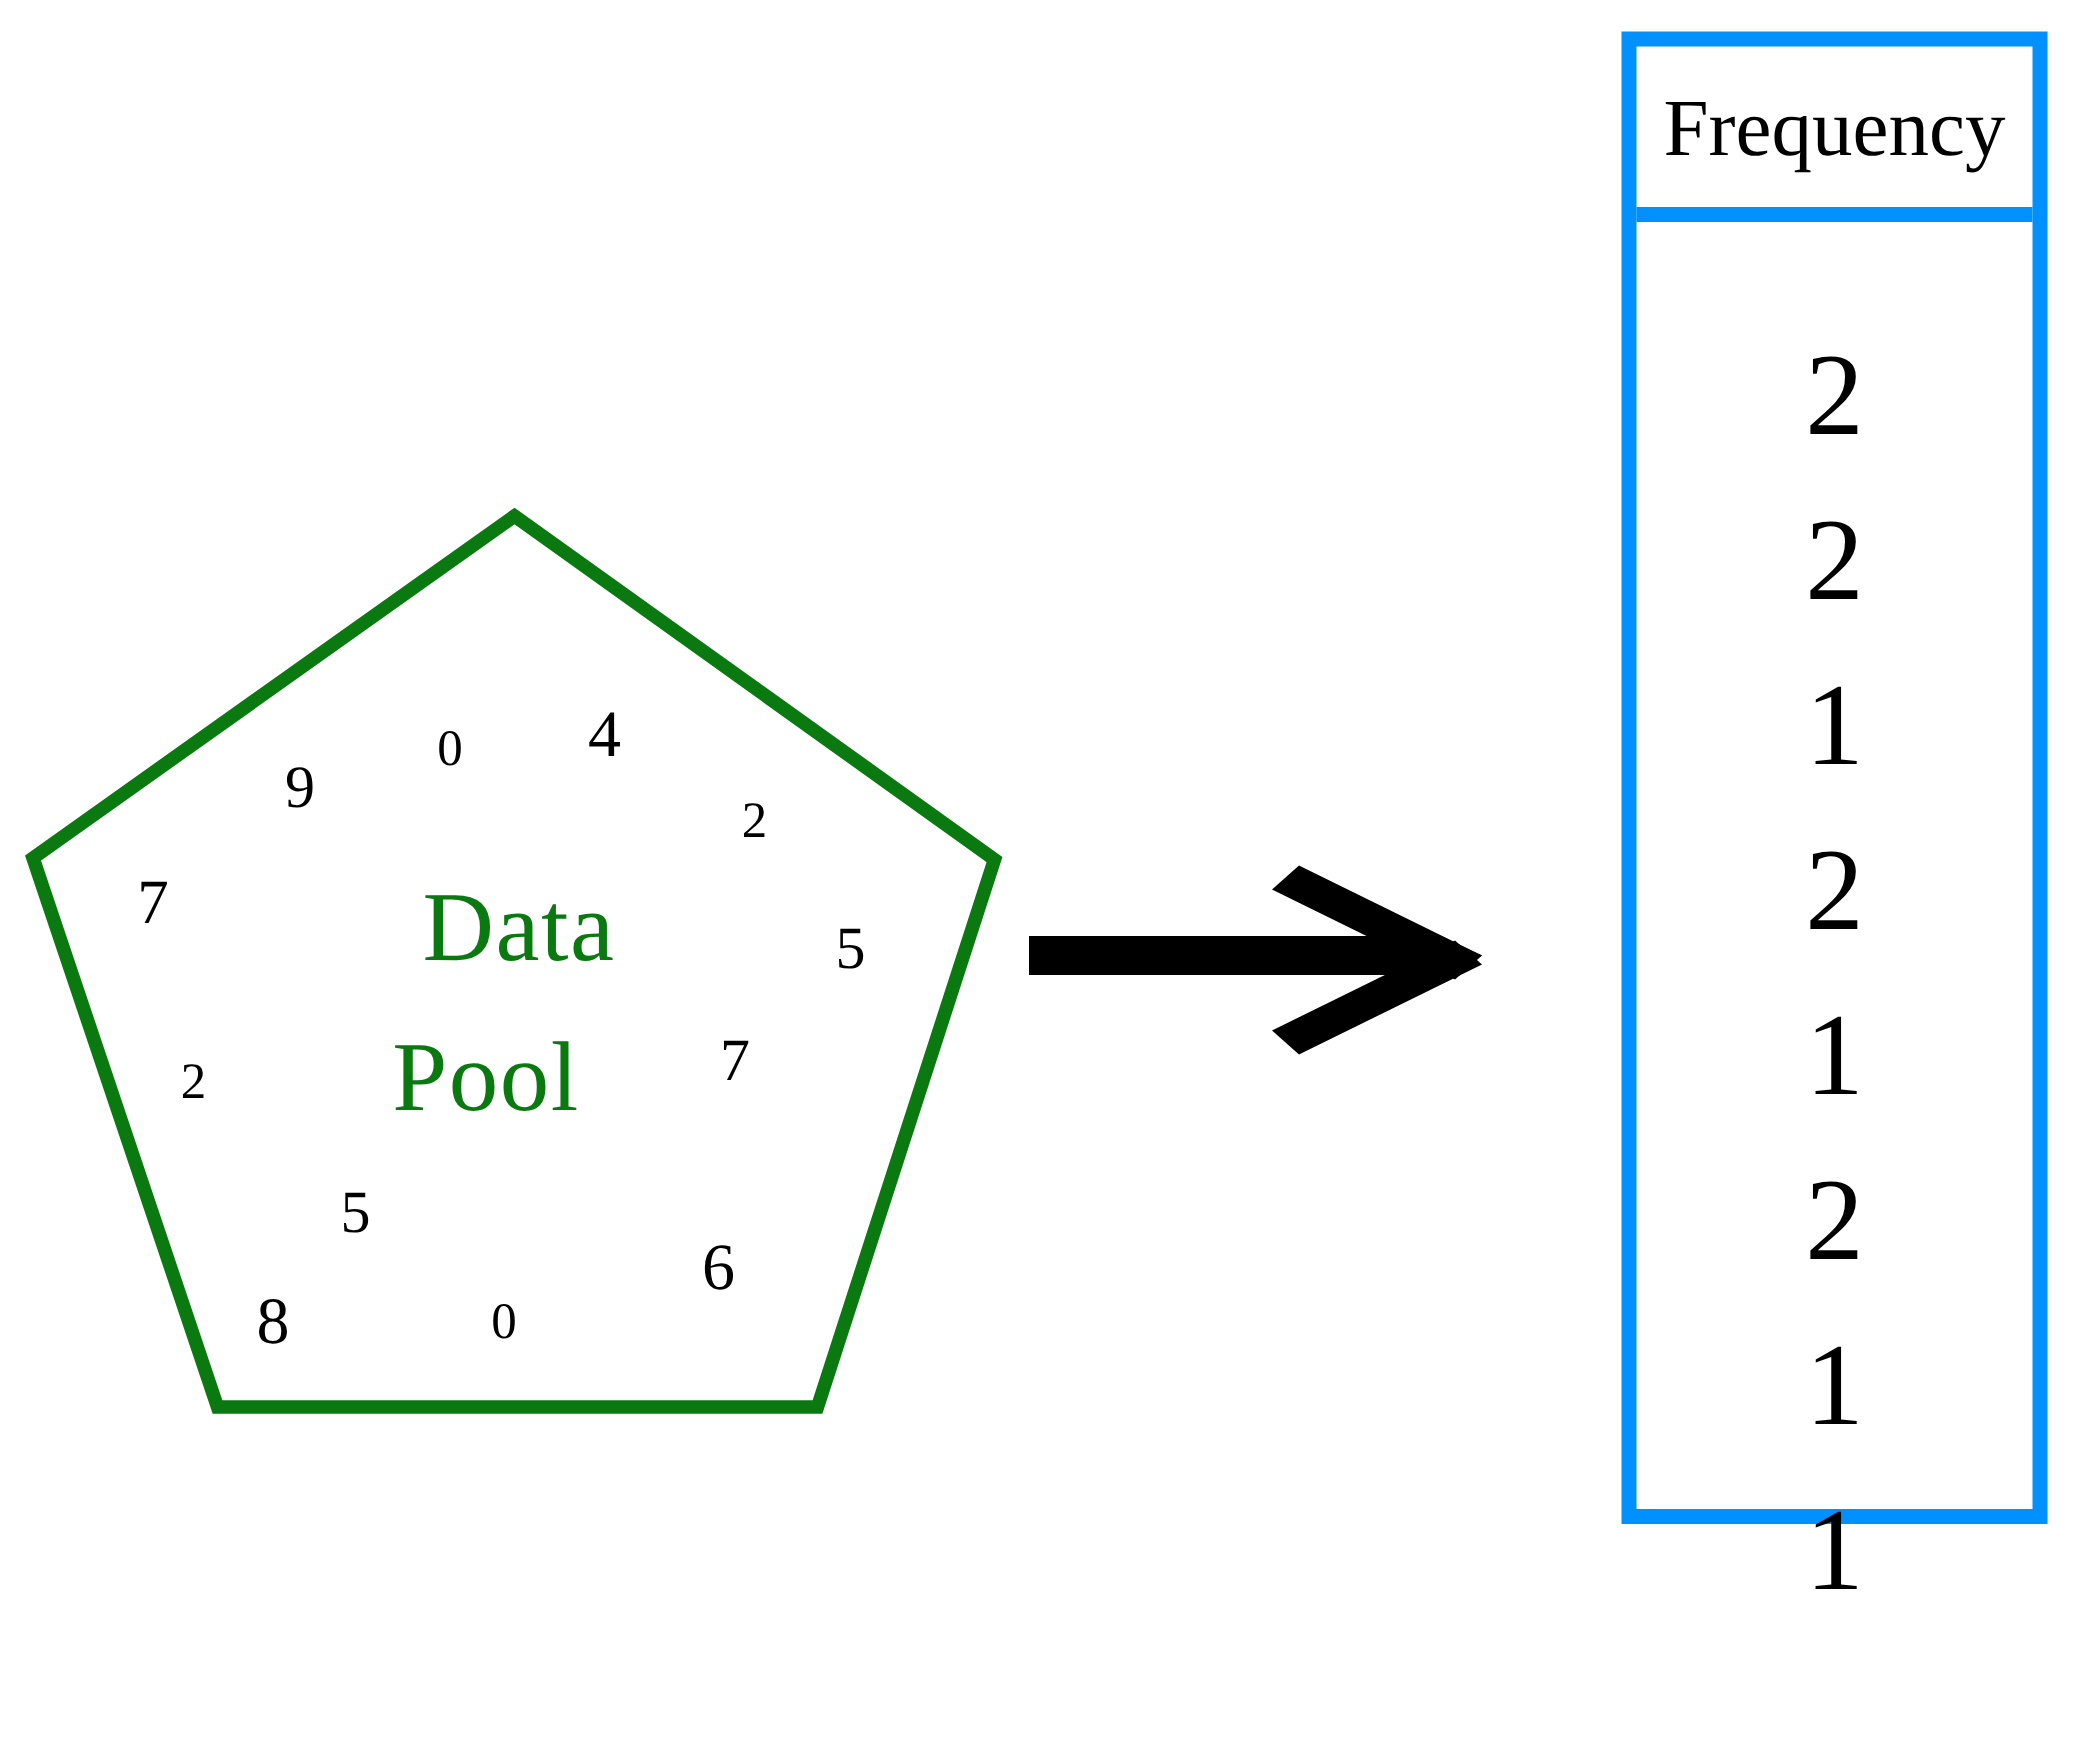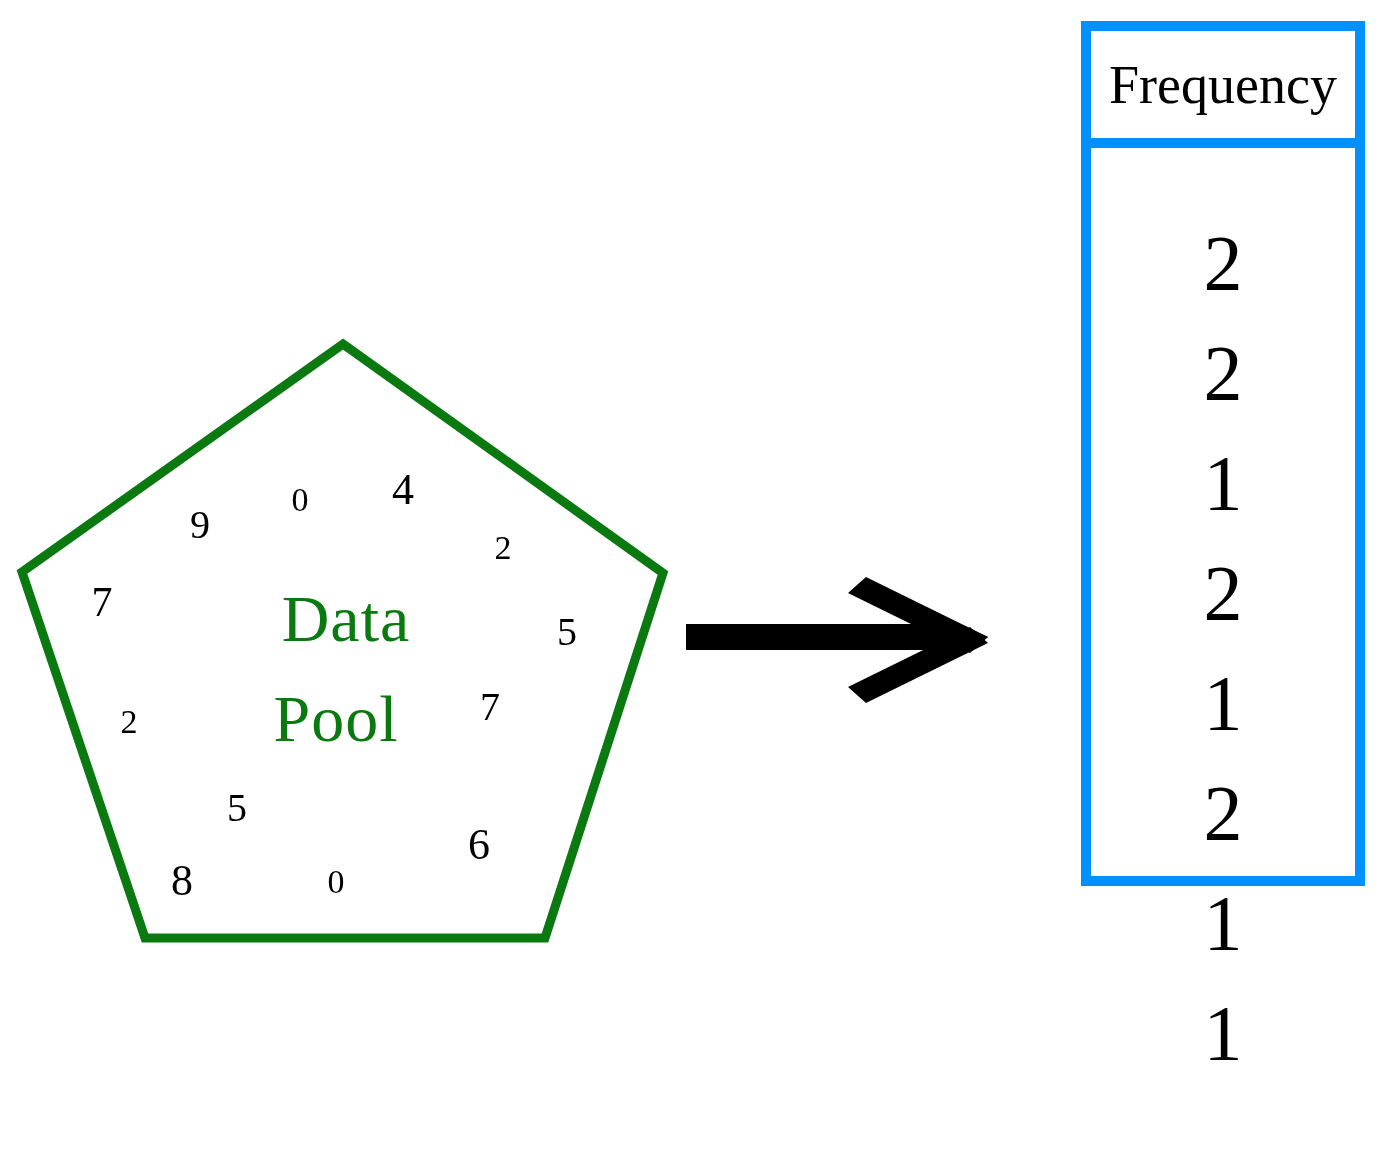--- a/index.html
+++ b/index.html
@@ -38,21 +38,21 @@
     text-align: center;
     color: #0a7a10;
     font-family: "Liberation Serif", "DejaVu Serif", serif;
     font-size: 66px;
     line-height: 1;
     letter-spacing: 1px;
     white-space: nowrap;
     user-select: none;
   }
   #pool-label-data { left: 146px; top: 586px; }
-  #pool-label-pool { left: 136px; top: 686px; }
+  #pool-label-pool { left: 124px; top: 686px; }
 
   .pool-digit {
     position: absolute;
     color: #000000;
     font-family: "Liberation Serif", "DejaVu Serif", serif;
     line-height: 1;
     user-select: none;
     text-align: center;
     transform: translate(-50%, -50%);
   }
@@ -63,21 +63,21 @@
     left: 670px;
     top: 565px;
   }
 
   
   #freq-table {
     position: absolute;
     left: 1081px;
     top: 21px;
     width: 284px;
-    height: 865px;
+    height: 995px;
     border: 10px solid #0090ff;
     box-sizing: border-box;
     background: #ffffff;
   }
   #freq-header {
     height: 117px;
     border-bottom: 10px solid #0090ff;
     box-sizing: border-box;
     display: flex;
     align-items: center;

